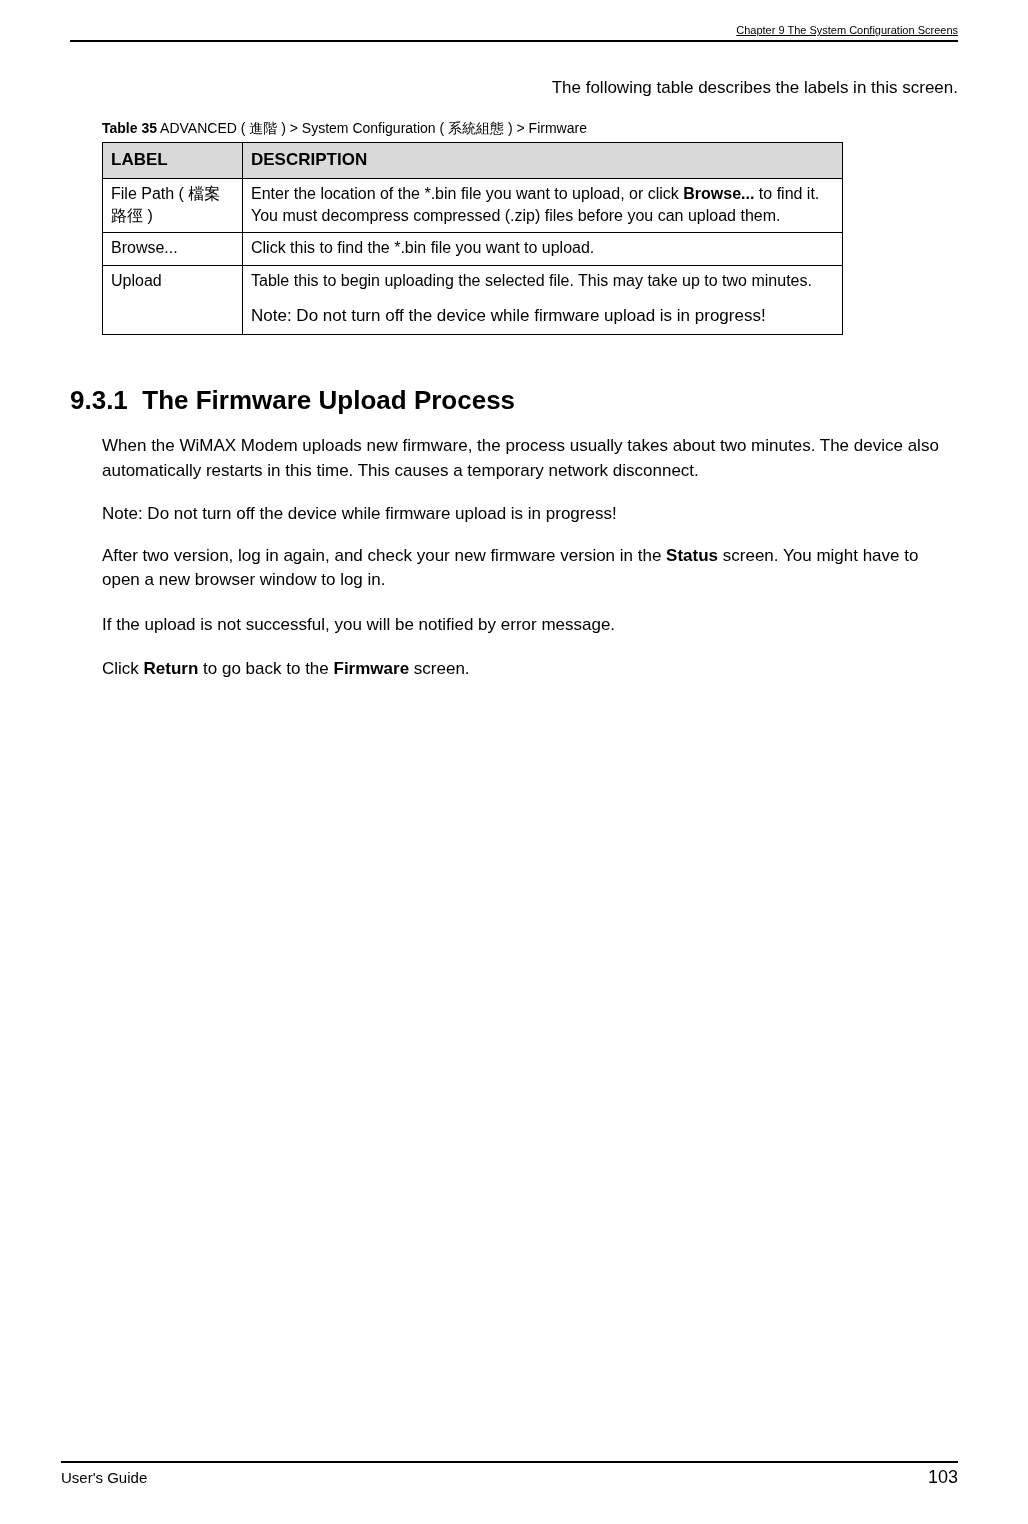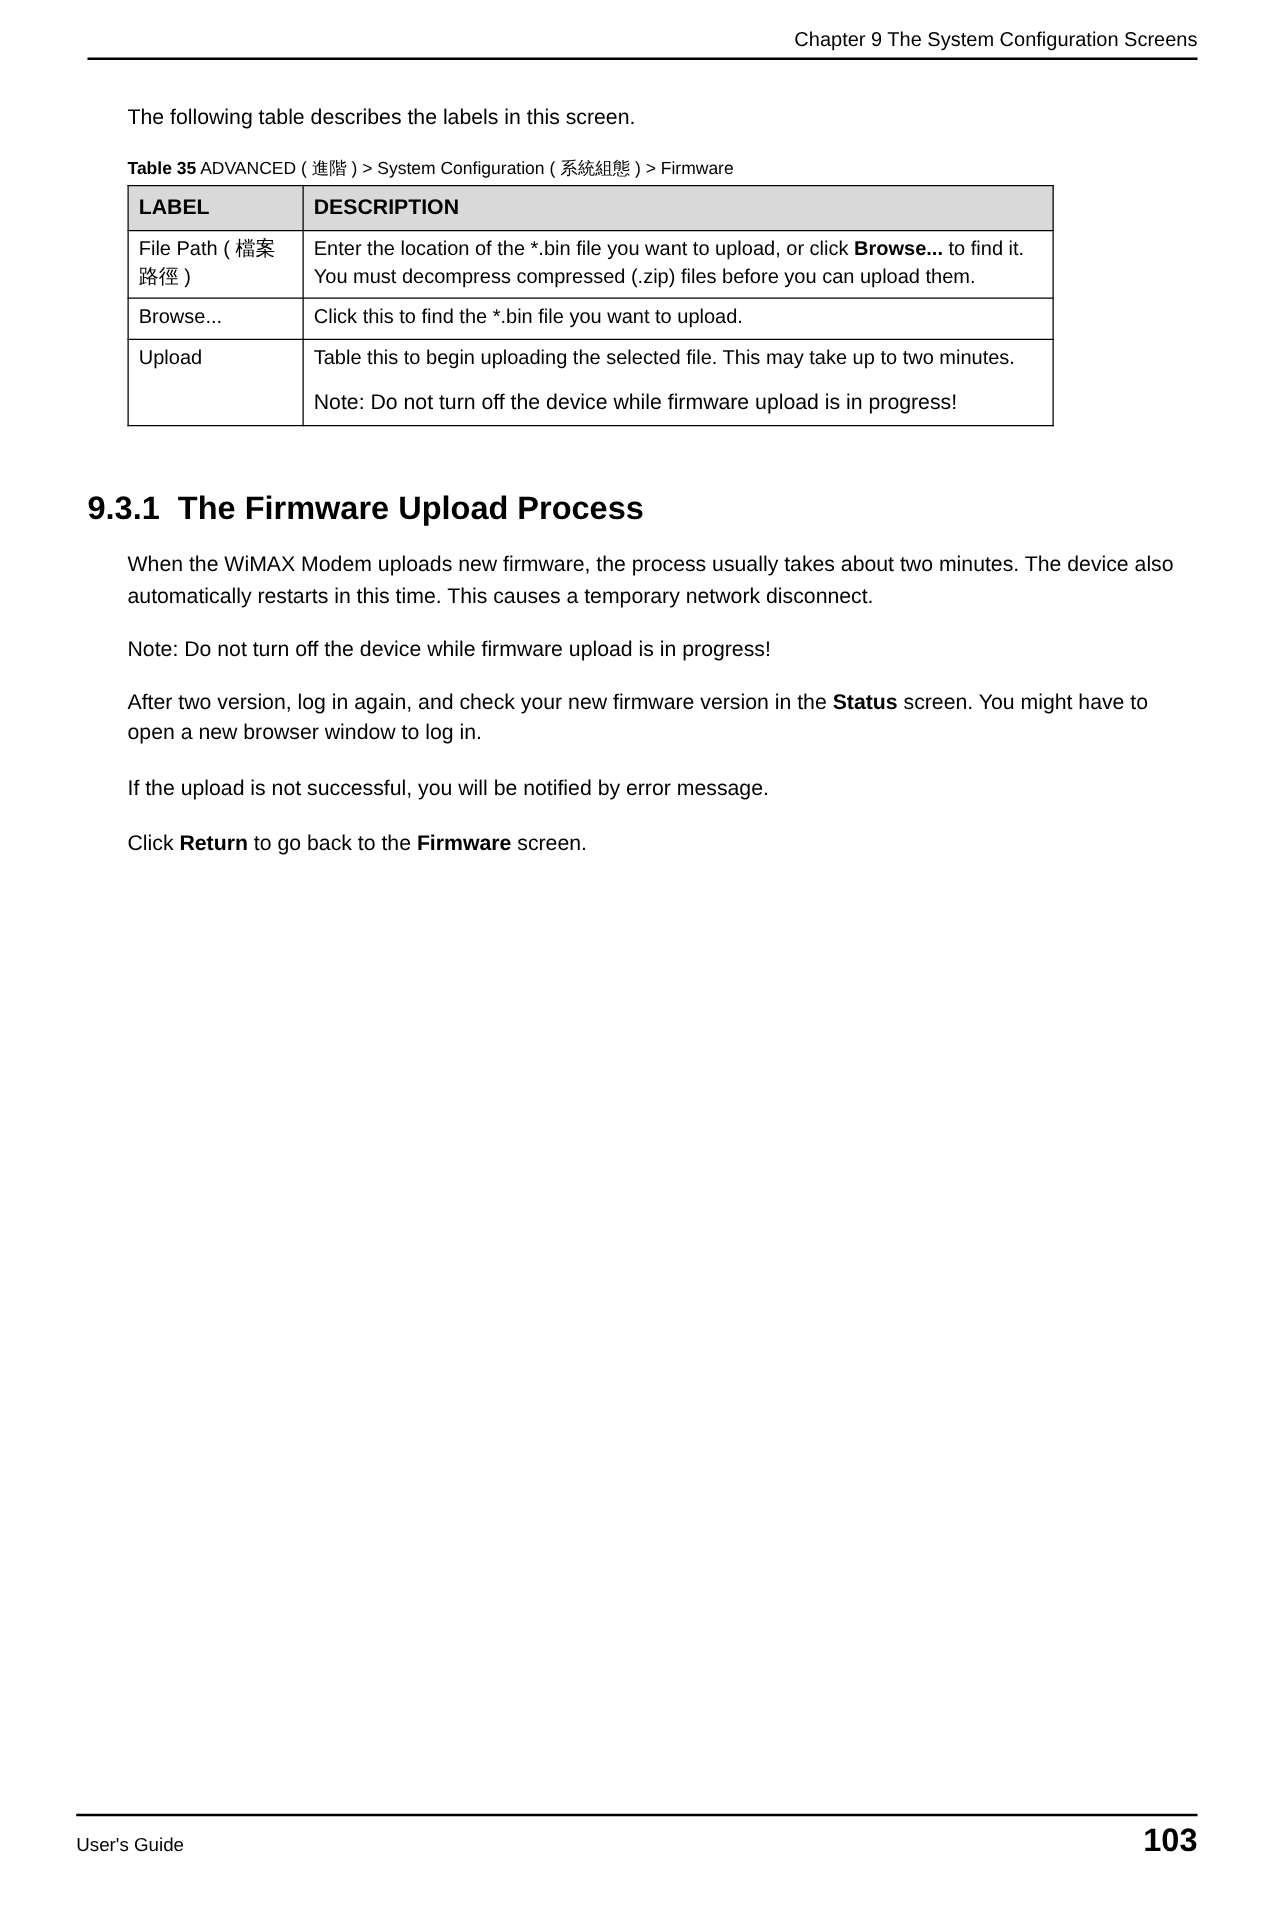--- a/index.html
+++ b/index.html
@@ -19,26 +19,28 @@
     box-sizing: border-box;
     padding: 24px 70px 0 70px;
   }
   .header-area {
     border-bottom: 2px solid #000;
     padding-bottom: 4px;
     margin-bottom: 36px;
   }
   .header-text {
     text-align: right;
-    font-size: 16px;
+    font-size: 11px;
+    text-decoration: underline;
   }
   .intro-para {
     font-size: 17px;
     margin: 0 0 22px 0;
     padding-left: 32px;
+    text-align: right;
   }
   .table-caption {
     font-size: 14px;
     margin-bottom: 4px;
     padding-left: 32px;
   }
   .table-caption .tbl-label {
     font-weight: bold;
   }
   table.desc-table {
@@ -102,22 +104,22 @@
     padding-top: 4px;
     display: flex;
     justify-content: space-between;
     align-items: baseline;
   }
   .footer-left {
     font-size: 15px;
   }
   .footer-right {
     font-family: Arial, Helvetica, sans-serif;
-    font-weight: bold;
-    font-size: 26px;
+    font-weight: normal;
+    font-size: 18px;
   }
 </style>
 </head>
 <body>
 
 <div class="page">
 
   <div class="header-area">
     <div class="header-text">Chapter 9 The System Configuration Screens</div>
   </div>

